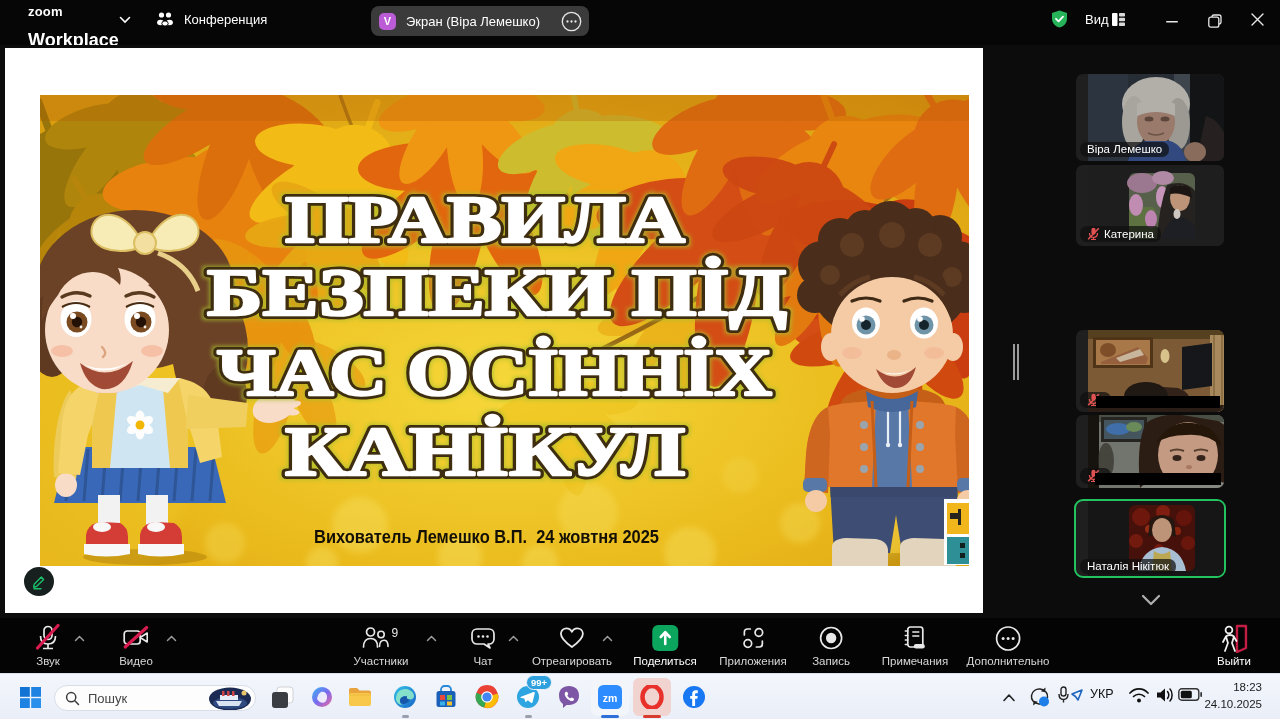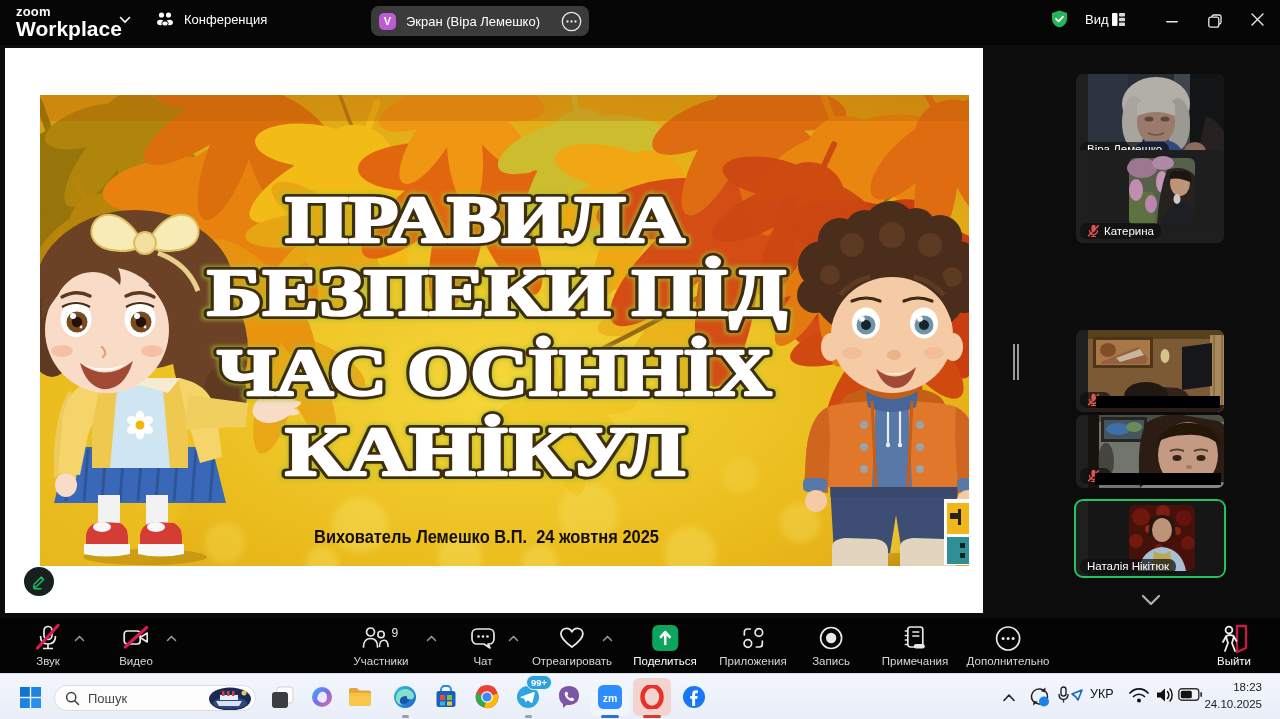--- a/index.html
+++ b/index.html
@@ -1,21 +1,21 @@
 <!DOCTYPE html>
 <html><head>
 <meta charset="utf-8">
 <style>
   * { margin:0; padding:0; box-sizing:border-box; }
   html,body { width:1280px; height:719px; overflow:hidden; background:#000; font-family:"Liberation Sans", sans-serif; }
   #stage { position:relative; width:1280px; height:719px; background:#0a0a0a; }
   #topbar { position:absolute; left:0; top:0; width:1280px; height:45px; background:#060606; }
-  .tb-logo { position:absolute; left:16px; top:5px; color:#fff; line-height:1; }
+  .tb-logo { position:absolute; left:28px; top:5px; color:#fff; line-height:1; }
   .tb-logo .z1 { font-size:13px; font-weight:bold; letter-spacing:0.2px; }
-  .tb-logo .z2 { font-size:21px; font-weight:bold; margin-top:0; }
+  .tb-logo .z2 { font-size:18px; font-weight:bold; margin-top:13px; }
   .tb-chev { position:absolute; left:119px; top:16px; }
   .tb-conf { position:absolute; left:155px; top:11px; display:flex; align-items:center; color:#fff; font-size:13px; }
   .tb-tab { position:absolute; left:371px; top:6px; width:218px; height:30px; background:#3b3b3b; border-radius:8px; display:flex; align-items:center; }
   .tb-av { width:17px; height:17px; margin-left:8px; background:#bb5cd6; border-radius:5px; color:#fff; font-size:11px; font-weight:bold; display:flex; align-items:center; justify-content:center; }
   .tb-tab-t { color:#fff; font-size:13px; margin-left:10px; }
   .tb-dots { position:absolute; right:7px; top:5px; }
   #main { position:absolute; left:0; top:45px; width:1280px; height:573px; background:#0c0c0c; }
   #whitearea { position:absolute; left:5px; top:3px; width:978px; height:565px; background:#ffffff; }
   #slide { position:absolute; left:35px; top:47px; width:929px; height:471px; }
   #pencil { position:absolute; left:19px; top:519px; width:30px; height:29px; border-radius:50%; background:#17201e; display:flex; align-items:center; justify-content:center; }
@@ -527,21 +527,21 @@
 <ellipse cx="68" cy="48" rx="19" ry="23" fill="#997a6b"></ellipse>
 <path d="M49,30 Q68,18 87,30 L87,42 Q68,34 49,42 Z" fill="#b2afa9"></path>
 <ellipse cx="61" cy="45" rx="4.5" ry="2.5" fill="#5d463c"></ellipse>
 <ellipse cx="77" cy="45" rx="4.5" ry="2.5" fill="#5d463c"></ellipse>
 <path d="M60,59 Q68,63 76,59" stroke="#6b5347" stroke-width="1.5" fill="none"></path>
 <path d="M40,87 Q44,70 58,67 L82,67 Q94,70 98,87 Z" fill="#31497f"></path>
 <ellipse cx="107" cy="78" rx="11" ry="10" fill="#8a6c5d"></ellipse>
 </svg>
 <div class="nlabel">Віра Лемешко</div>
         </div>
-<div class="tile" style="top:105px;height:93px">
+<div class="tile" style="top:120px;height:81px">
 <svg width="148" height="81" viewBox="0 0 148 81">
 <rect width="148" height="81" fill="#1e1e1e"></rect>
 <g transform="translate(41,8)">
 <rect width="66" height="66" rx="6" fill="#57604a"></rect>
 <rect x="0" y="34" width="26" height="32" rx="4" fill="#5d7240"></rect>
 <ellipse cx="13" cy="10" rx="15" ry="10" fill="#9c7890"></ellipse>
 <ellipse cx="34" cy="5" rx="11" ry="7" fill="#b08aa4"></ellipse>
 <ellipse cx="7" cy="32" rx="7" ry="11" fill="#c08cb2"></ellipse>
 <ellipse cx="22" cy="46" rx="6" ry="9" fill="#bd84b0"></ellipse>
 <ellipse cx="33" cy="24" rx="6" ry="11" fill="#c795ba"></ellipse>

